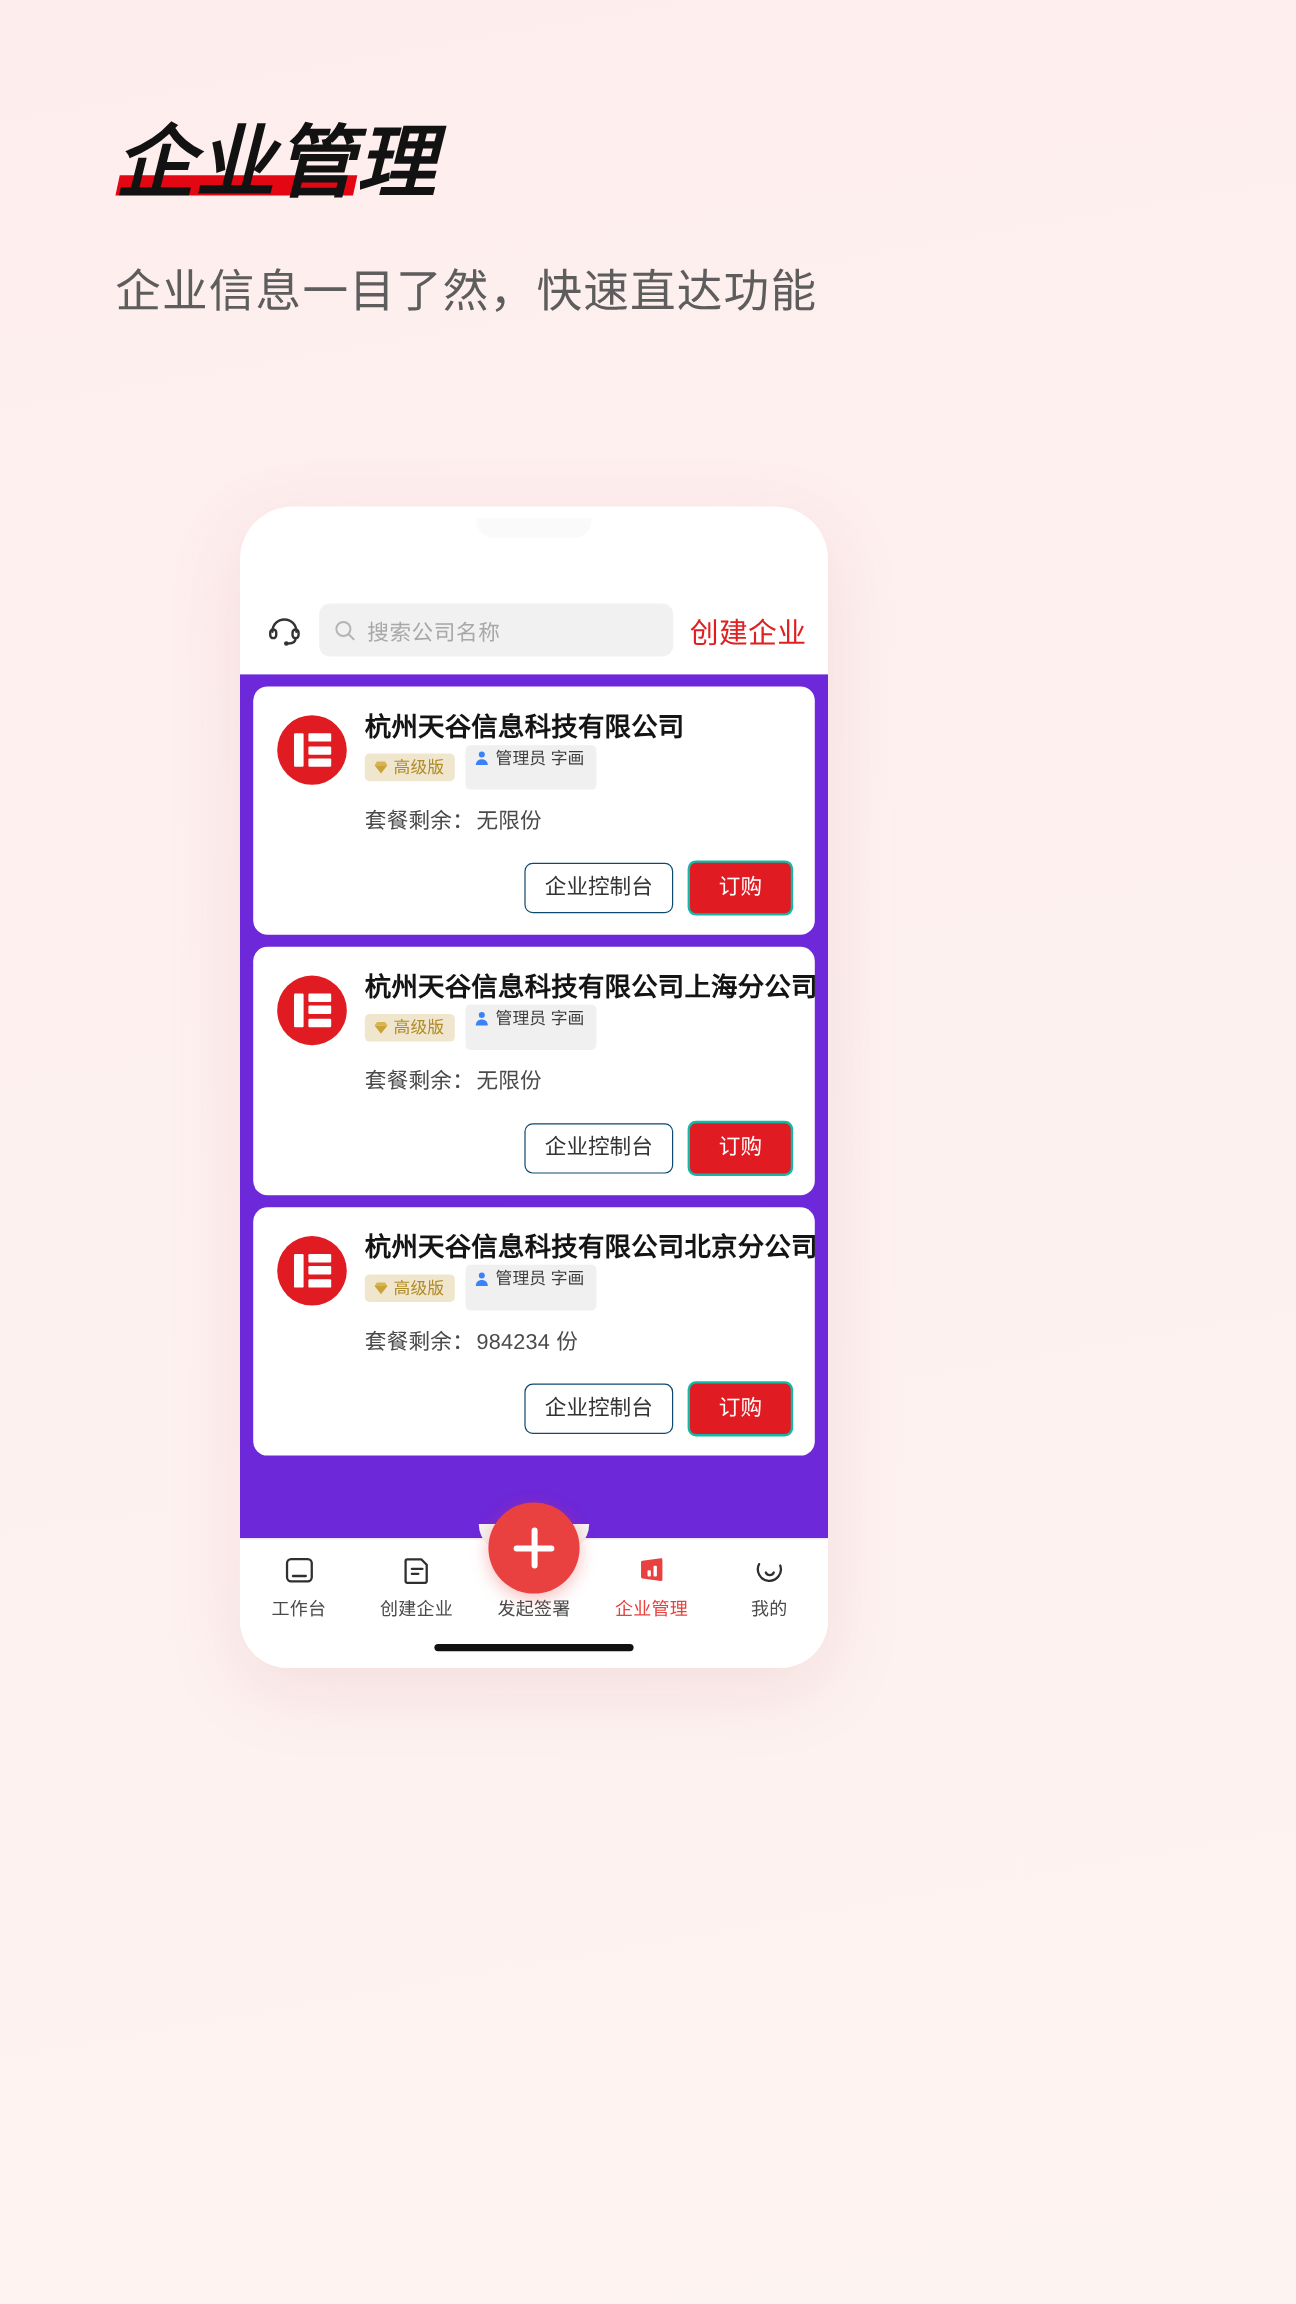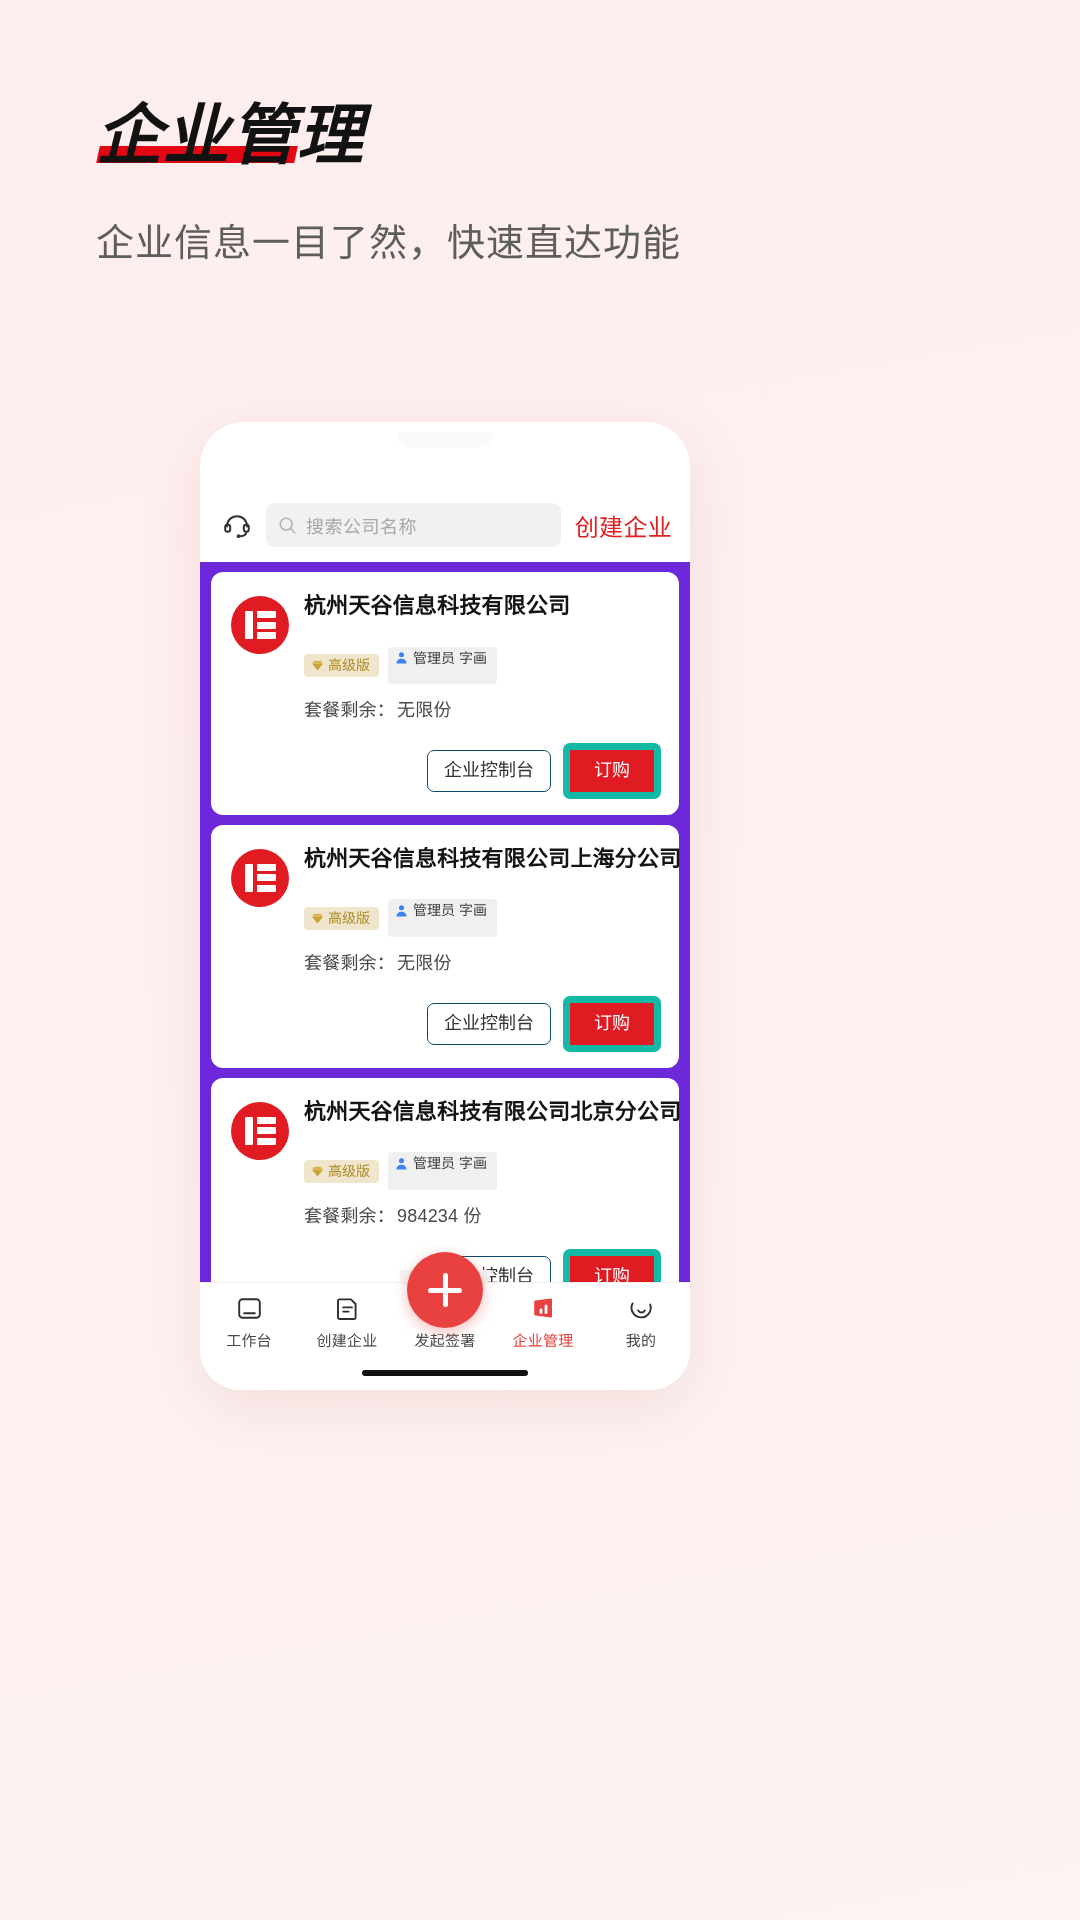--- a/index.html
+++ b/index.html
@@ -211,21 +211,21 @@
     color: #141414;
     letter-spacing: 0.2px;
     line-height: 1.25;
     white-space: nowrap;
   }
 
   .badges {
     display: flex;
     align-items: center;
     gap: 9px;
-    margin-top: 27px;
+    margin-top: 1px;
   }
 
   .badge-pro {
     display: inline-flex;
     align-items: center;
     gap: 4px;
     background: #efe6cd;
     color: #b08b28;
     font-size: 14px;
     padding: 3px 9px 3px 7px;
@@ -281,21 +281,21 @@
     border: 1px solid #0c4a6e;
     border-radius: 7px;
     padding: 9px 16px;
     line-height: 1.2;
   }
 
   .btn-order {
     font-size: 18px;
     color: #ffffff;
     background: #e11b22;
-    border: 7px solid #14b8a6;
+    border: 2px solid #14b8a6;
     border-radius: 7px;
     padding: 10px 24px;
     line-height: 1.2;
   }
 
   
   .tabbar {
     position: absolute;
     left: 0;
     right: 0;

